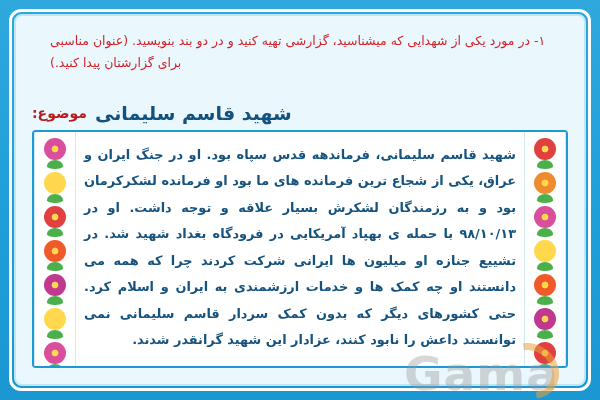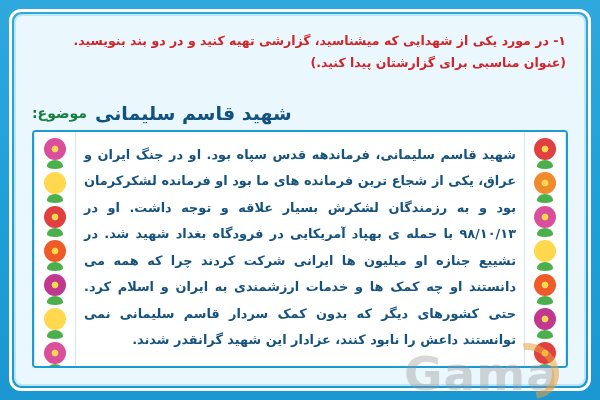--- a/index.html
+++ b/index.html
@@ -45,43 +45,43 @@
     box-sizing: border-box;
     overflow: hidden;
   }
 
   
   .question {
     position: absolute;
     top: 14px;
     right: 18px;
     left: 34px;
-    text-align: right;
+    text-align: left;
     color: #d2232a;
     font-size: 12.5px;
     line-height: 1.75;
-    font-weight: bold;
+    font-weight: normal;
     direction: rtl;
   }
 
   
   .subject-row {
     position: absolute;
     top: 86px;
     right: 16px;
     left: 16px;
     display: flex;
     flex-direction: row-reverse;
     justify-content: flex-start;
     align-items: center;
     gap: 8px;
     direction: rtl;
   }
   .subject-label {
-    color: #15803d;
+    color: #b91c1c;
     font-size: 14px;
     font-weight: bold;
     white-space: nowrap;
   }
   .subject-value {
     color: #12527f;
     font-size: 19px;
     font-weight: bold;
     white-space: nowrap;
   }

